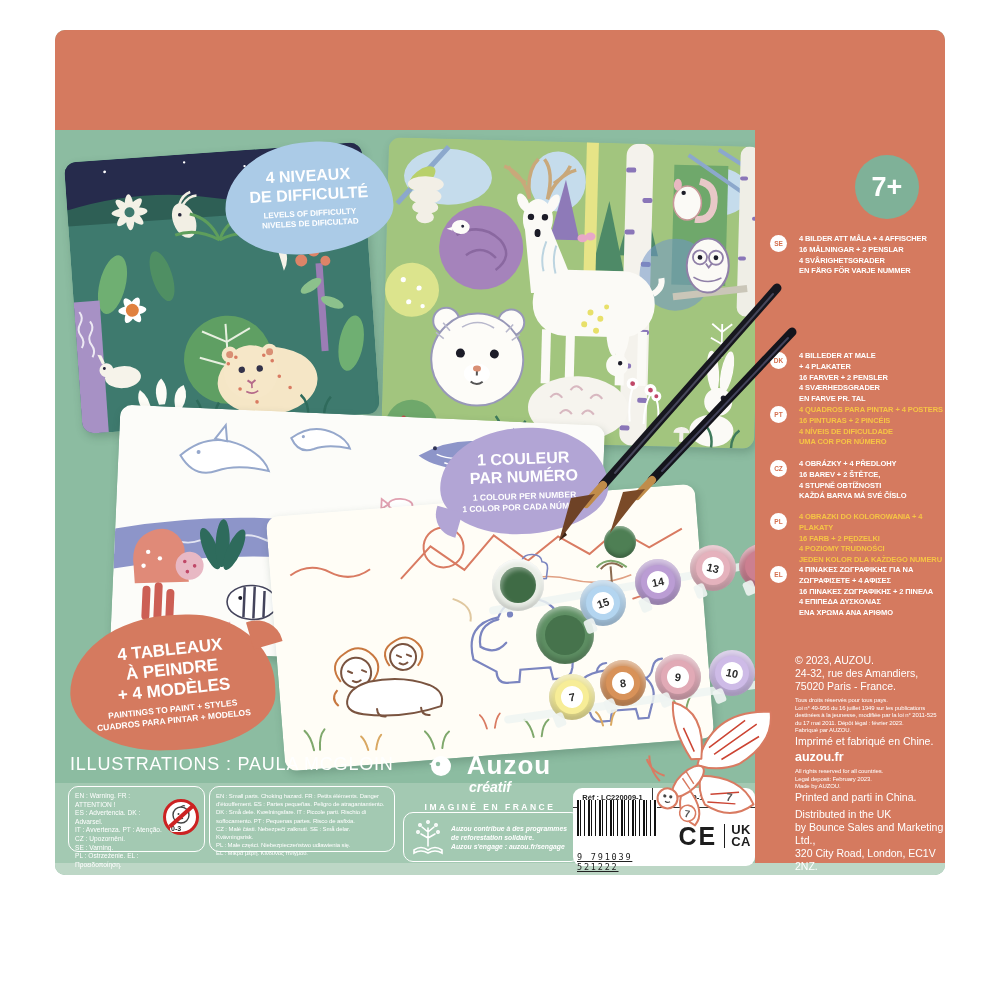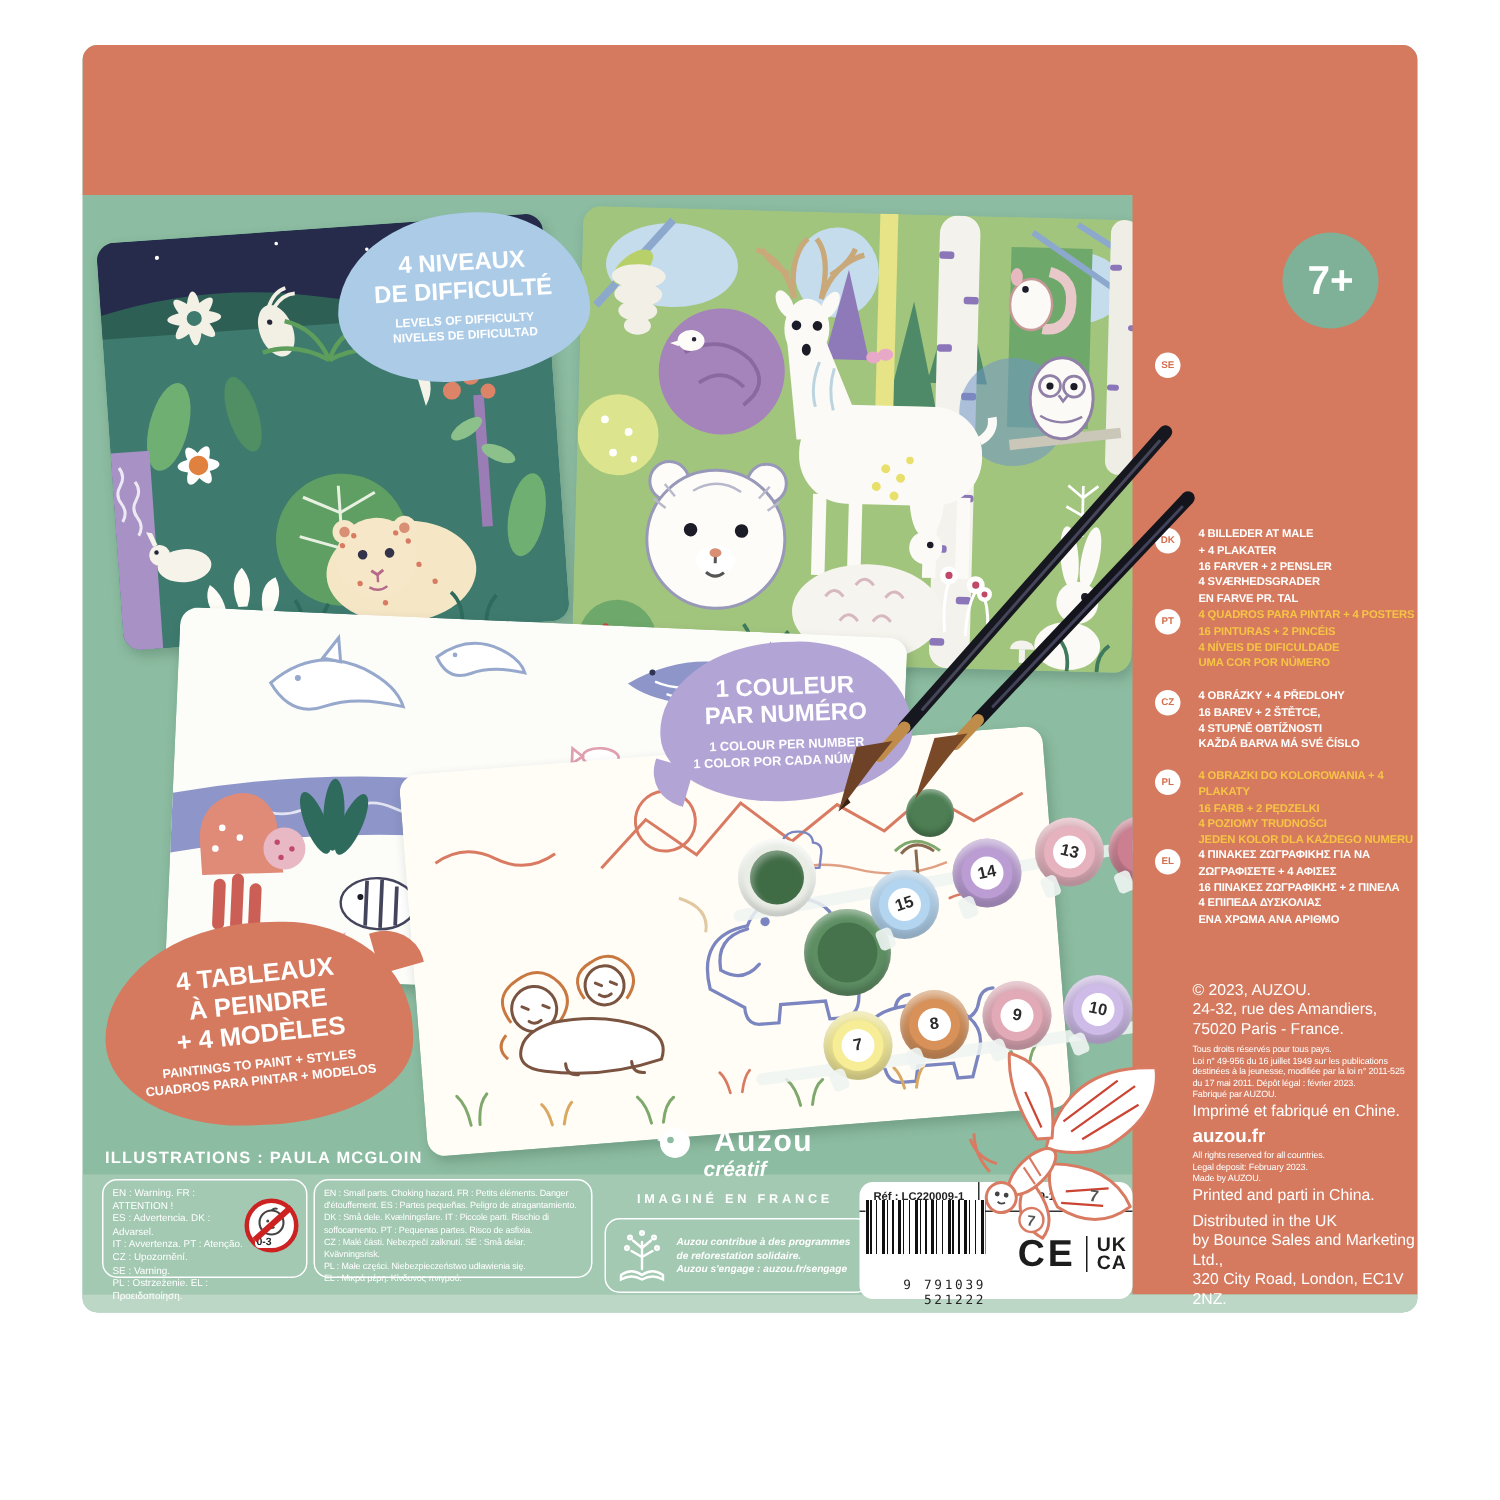--- a/index.html
+++ b/index.html
@@ -45,23 +45,23 @@
   .lang-lines{margin-left:38px;font-size:7.5px;font-weight:bold;line-height:10.8px;letter-spacing:-0.1px;}
 
   .legal{position:absolute;left:740px;top:624px;width:152px;z-index:8;color:#fff;}
   .legal .big{font-size:10.5px;line-height:13px;}
   .legal .small{font-size:6px;line-height:7.6px;letter-spacing:-0.1px;margin-top:4px;}
   .legal .site{font-size:12.5px;font-weight:bold;margin-top:3px;}
   .legal .mid{font-size:10.5px;margin-top:0;}
   .legal .dist{font-size:10.5px;line-height:13px;margin-top:5px;}
 
   
-  .credit{position:absolute;left:15px;top:724px;color:#fff;font-weight:bold;font-size:11px;letter-spacing:.8px;z-index:8;margin-top:12px;}
+  .credit{position:absolute;left:15px;top:724px;color:#fff;font-weight:normal;font-size:18px;letter-spacing:.8px;z-index:8;}
   .brand{position:absolute;left:350px;top:720px;width:170px;text-align:center;color:#fff;z-index:8;}
-  .brand-name{font-size:20px;font-weight:bold;letter-spacing:1px;display:flex;align-items:center;justify-content:center;gap:16px;}
+  .brand-name{font-size:26px;font-weight:bold;letter-spacing:1px;display:flex;align-items:center;justify-content:center;gap:16px;}
   .brand-sub{font-size:14px;font-style:italic;font-weight:bold;margin-top:-2px;}
   .brand-tag{font-size:8.5px;font-weight:bold;letter-spacing:2.5px;margin-top:7px;}
   .eco-box{position:absolute;left:348px;top:782px;width:178px;height:50px;border:1.5px solid #fff;border-radius:10px;display:flex;align-items:center;padding:3px 6px;gap:5px;z-index:8;}
   .eco-lines{color:#fff;font-size:6.8px;font-weight:bold;font-style:italic;line-height:9px;}
 
   .warnbox{position:absolute;top:756px;height:66px;border:1.5px solid #fff;border-radius:10px;color:#fff;z-index:8;padding:5px 6px;}
   .warnbox1{left:13px;width:137px;}
   .warnbox1 .lines{font-size:6.6px;line-height:8.6px;width:92px;}
   .warnbox2{left:154px;width:186px;}
   .warnbox2 .lines{font-size:6px;line-height:8.2px;letter-spacing:-0.1px;}
@@ -70,21 +70,21 @@
   .no-baby::after{content:"";position:absolute;left:14px;top:-3px;width:3.5px;height:33px;background:#cc2222;transform:rotate(48deg);}
   .nb-age{position:absolute;left:4px;bottom:0px;background:#fff;color:#222;font-size:7px;font-weight:bold;padding:0 1px;border-radius:3px;}
 
   .codebox{position:absolute;left:518px;top:758px;width:182px;height:78px;background:#fff;border-radius:9px;z-index:8;color:#222;}
   .codebox .hdr{display:flex;height:20px;border-bottom:1.5px solid #333;font-size:7.5px;font-weight:bold;align-items:center;}
   .codebox .hdr .c1{width:44%;text-align:center;border-right:1.5px solid #333;height:100%;display:flex;align-items:center;justify-content:center;}
   .codebox .hdr .c2{width:56%;text-align:center;}
   .codebox .bdy{display:flex;align-items:center;height:56px;padding:0 4px;}
   .barcode{width:92px;}
   .bars{height:36px;background:repeating-linear-gradient(90deg,#111 0 2px,#fff 2px 3px,#111 3px 4px,#fff 4px 7px,#111 7px 8px,#fff 8px 11px);}
-  .digits{font-size:8.5px;letter-spacing:1.8px;text-align:right;margin-top:16px;font-family:"DejaVu Sans Mono",monospace;}
+  .digits{font-size:8.5px;letter-spacing:1.8px;text-align:left;margin-top:16px;font-family:"DejaVu Sans Mono",monospace;text-decoration:underline;}
   .ce{font-size:25px;font-weight:bold;letter-spacing:2px;margin-left:21px;color:#1d1d1d;}
   .ukca{margin-left:7px;padding-left:6px;border-left:1.5px solid #1d1d1d;font-size:13px;line-height:12px;font-weight:bold;color:#1d1d1d;letter-spacing:.5px;}
 
   
   .pots-layer{position:absolute;left:0;top:100px;width:700px;height:733px;overflow:hidden;z-index:12;}
   .potbar{position:absolute;background:rgba(238,244,242,.85);border-radius:5px;}
   .pot{position:absolute;border-radius:50%;}
   .pot::after{content:"";position:absolute;left:5px;bottom:-7px;width:11px;height:14px;background:rgba(238,244,242,.9);border-radius:3px;transform:rotate(-22deg);}
   .pot .ring{position:absolute;inset:0;border-radius:50%;background:var(--c);box-shadow:inset 0 4px 6px rgba(255,255,255,.55),inset 0 -5px 7px rgba(30,30,40,.22);}
   .pot .cap{position:absolute;inset:6px;border-radius:50%;background:var(--c);filter:brightness(1.06);}
@@ -581,20 +581,24 @@
 À PEINDRE
 + 4 MODÈLES</div>
       <div class="badge-sub pre">PAINTINGS TO PAINT + STYLES
 CUADROS PARA PINTAR + MODELOS</div>
     </div>
 
     <div class="age-badge">7+</div>
 
     <div class="lang-block" style="top:204px">
       <div class="lang-code">SE</div>
+      <div class="lang-lines pre w">4 BILDER ATT MÅLA + 4 AFFISCHER
+16 MÅLNINGAR + 2 PENSLAR
+4 SVÅRIGHETSGRADER
+EN FÄRG FÖR VARJE NUMMER</div>
     </div>
     <div class="lang-block" style="top:321px">
       <div class="lang-code">DK</div>
       <div class="lang-lines pre w">4 BILLEDER AT MALE
 + 4 PLAKATER
 16 FARVER + 2 PENSLER
 4 SVÆRHEDSGRADER
 EN FARVE PR. TAL</div>
     </div>
     <div class="lang-block" style="top:375px">

